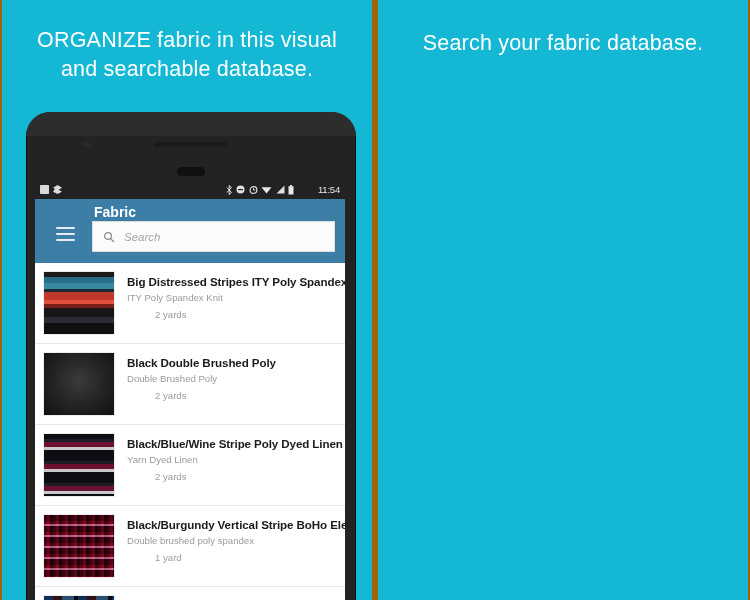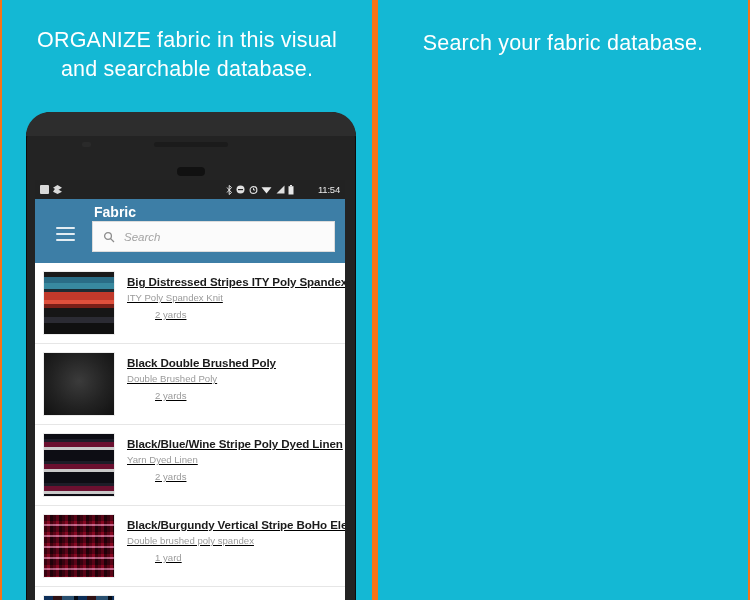--- a/index.html
+++ b/index.html
@@ -2,21 +2,21 @@
 <html><head>
 <meta charset="utf-8">
 <style>
   html,body{margin:0;padding:0;}
   body{
     width:750px;height:600px;
     background:#ffffff;
     font-family:"Liberation Sans", sans-serif;
     overflow:hidden;
   }
-  .stage{position:relative;width:750px;height:600px;background:#f97316;}
+  .stage{position:relative;width:750px;height:600px;background:#a16207;}
 
   
   .panel{position:absolute;top:0;height:600px;background:#14b8d4;overflow:hidden;}
   .panel-left{left:2px;width:370px;}
   .panel-right{left:378px;width:370px;}
 
   .headline{
     position:absolute;left:0;width:100%;
     text-align:center;color:#ffffff;
     font-size:21.5px;line-height:29px;font-weight:400;
@@ -87,21 +87,21 @@
   }
   .and-search .ph{color:#a3a3a3;font-size:11.5px;font-style:italic;}
 
   
   .and-list{background:#ffffff;}
   .row{display:flex;padding:8px 0 8px 8px;border-bottom:1px solid #e6e6e6;}
   .row .thumb{
     width:70px;height:62px;flex:0 0 70px;border:1px solid #ededed;
     background:#ddd;overflow:hidden;
   }
-  .row .meta{padding-left:12px;padding-top:4px;flex:1;min-width:0;text-decoration:underline;}
+  .row .meta{padding-left:12px;padding-top:4px;flex:1;min-width:0;}
   .row .t1{
     font-size:11.6px;color:#1b1b1b;font-weight:700;
     white-space:nowrap;overflow:hidden;letter-spacing:-.1px;
   }
   .row .t2{font-size:9.6px;color:#9b9b9b;margin-top:4px;white-space:nowrap;overflow:hidden;}
   .row .t3{font-size:9.6px;color:#9b9b9b;margin-top:6px;margin-left:28px;}
 
   
   .sw1{width:100%;height:100%;background:
       linear-gradient(#1a1a1a 0 8%, #2a6d86 8% 18%, #38899f 18% 27%,

